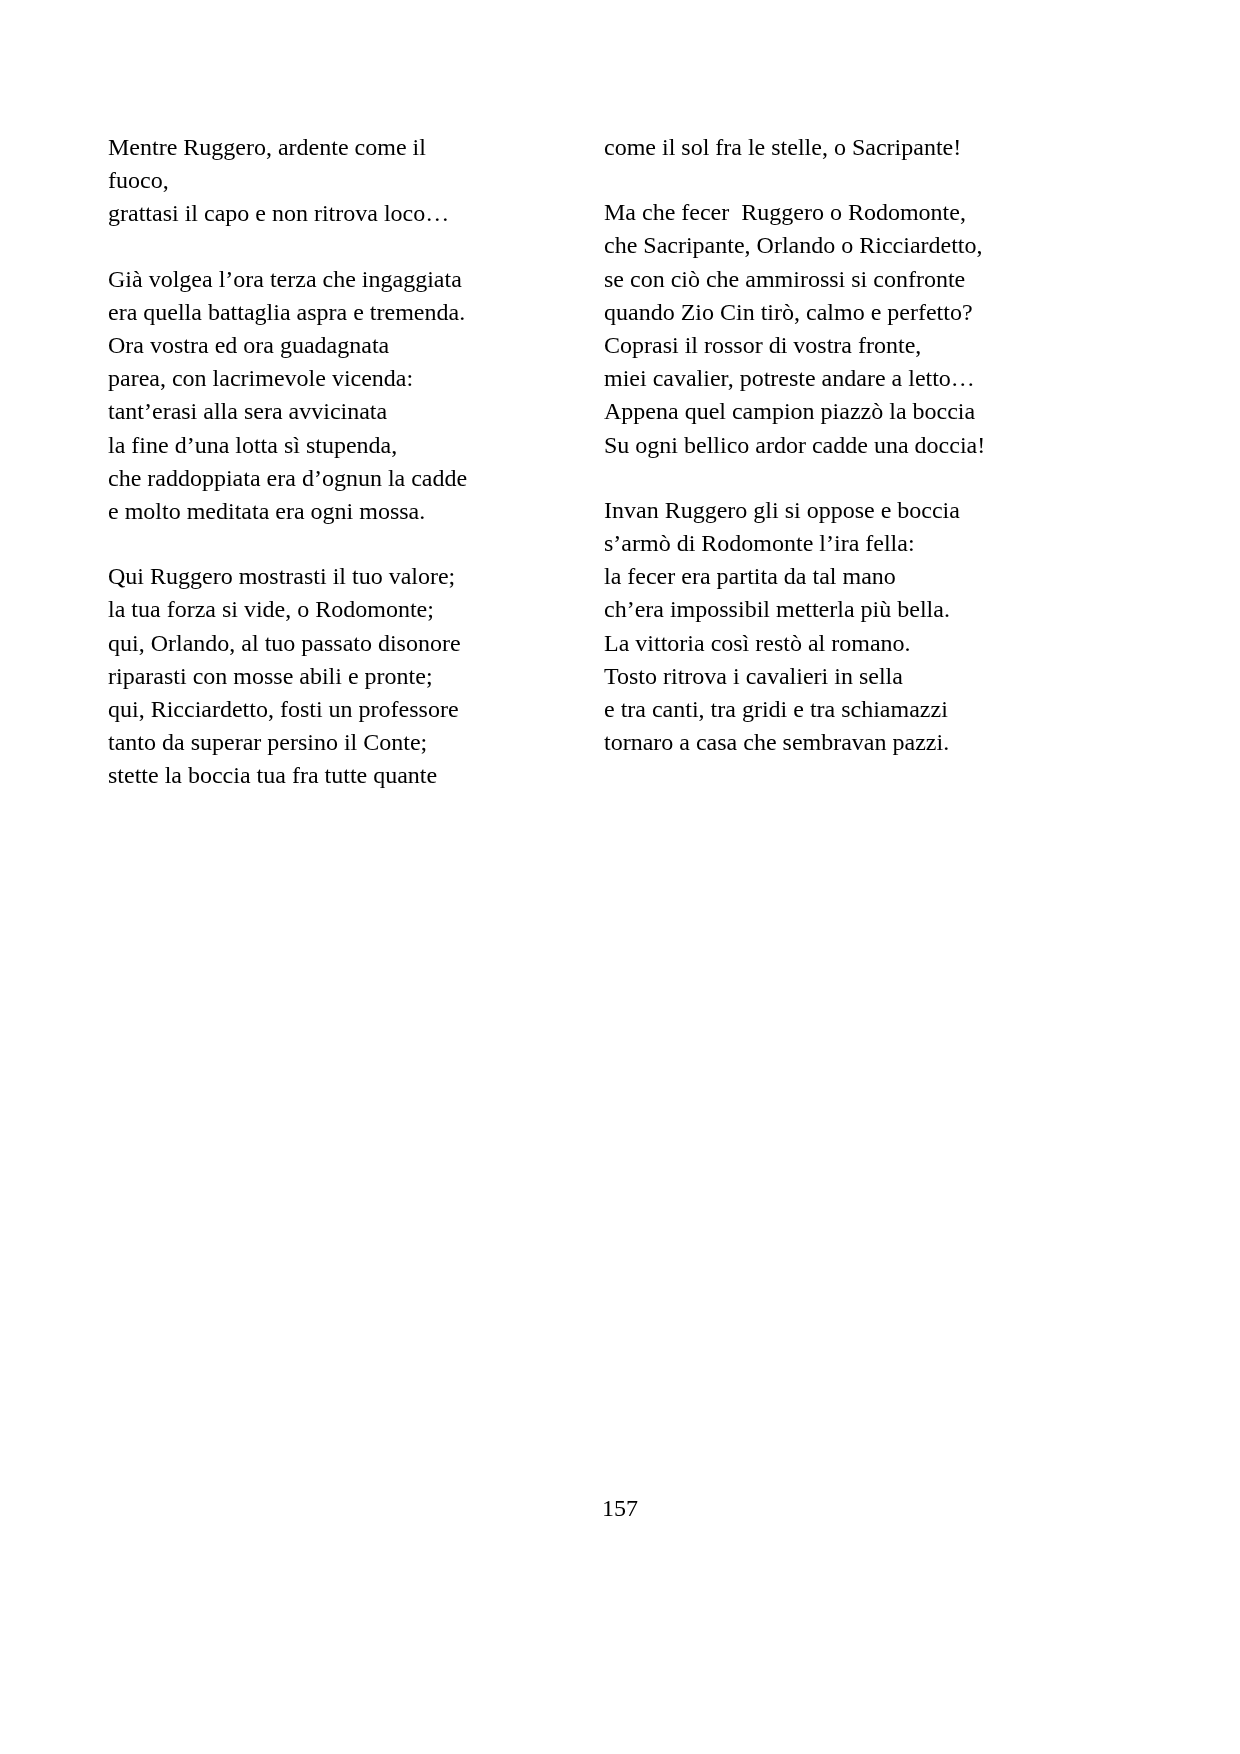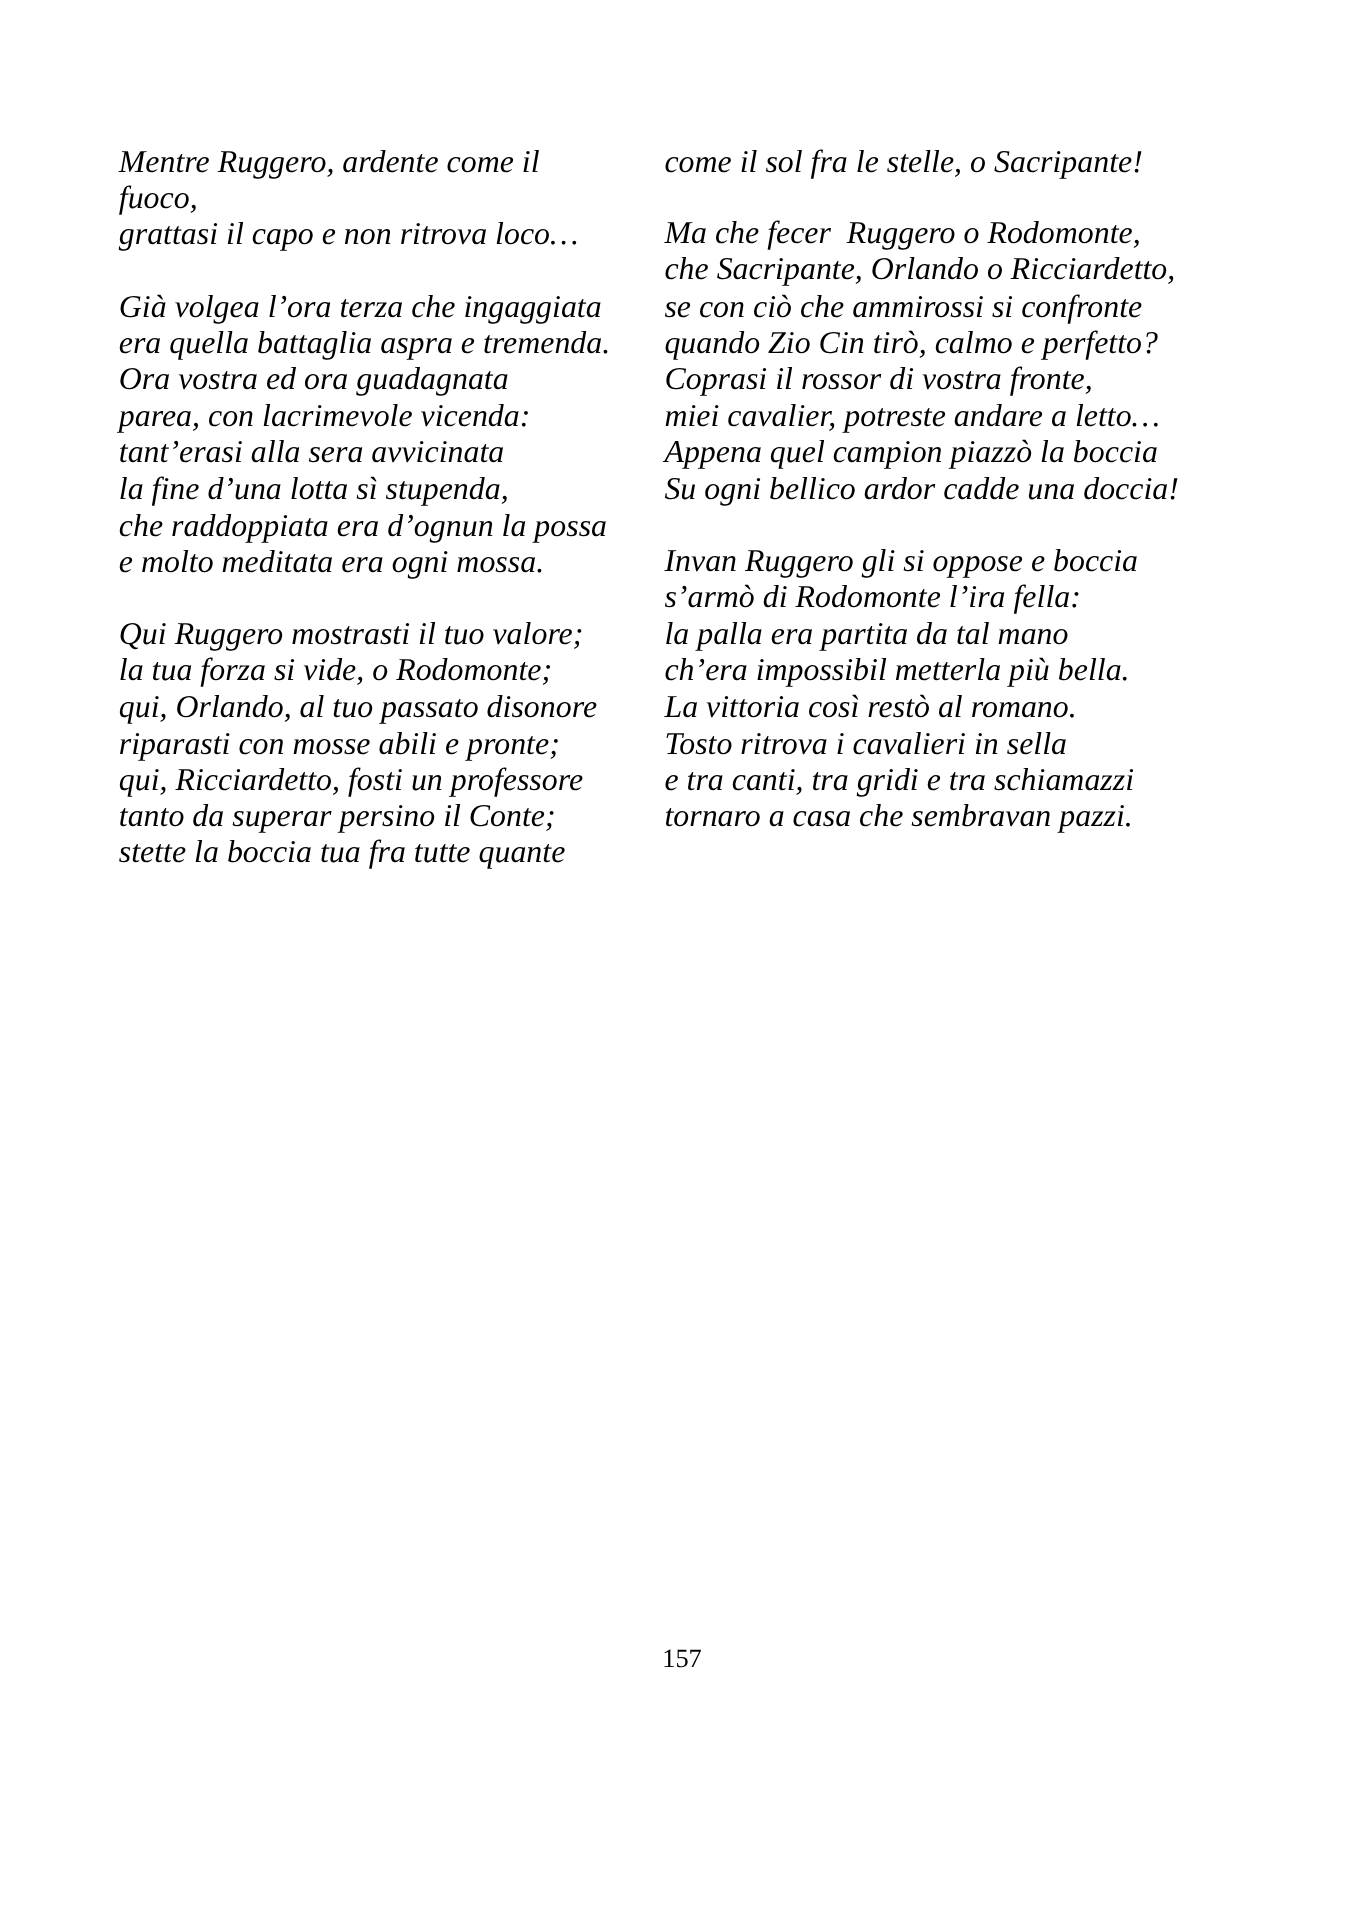--- a/index.html
+++ b/index.html
@@ -36,26 +36,25 @@
     width: 544px;
     flex: 0 0 544px;
   }
   .stanza {
     margin: 0 0 32px 0;
   }
   .stanza:last-child {
     margin-bottom: 0;
   }
   .verse-line {
-    font-size: 29px;
+    font-size: 24px;
     line-height: 33.2px;
     white-space: pre-wrap;
     letter-spacing: 0px;
     word-spacing: 0px;
-    font-style: italic;
   }
   .page-number {
     position: absolute;
     left: 0;
     right: 0;
     top: 1491px;
     text-align: center;
     font-size: 24px;
     line-height: 34px;
     font-family: "Liberation Serif", "DejaVu Serif", serif;
@@ -76,21 +75,21 @@
         <div class="verse-line">grattasi il capo e non ritrova loco…</div>
       </div>
 
       <div class="stanza">
         <div class="verse-line">Già volgea l’ora terza che ingaggiata</div>
         <div class="verse-line">era quella battaglia aspra e tremenda.</div>
         <div class="verse-line">Ora vostra ed ora guadagnata</div>
         <div class="verse-line">parea, con lacrimevole vicenda:</div>
         <div class="verse-line">tant’erasi alla sera avvicinata</div>
         <div class="verse-line">la fine d’una lotta sì stupenda,</div>
-        <div class="verse-line">che raddoppiata era d’ognun la possa</div>
+        <div class="verse-line">che raddoppiata era d’ognun la cadde</div>
         <div class="verse-line">e molto meditata era ogni mossa.</div>
       </div>
 
       <div class="stanza">
         <div class="verse-line">Qui Ruggero mostrasti il tuo valore;</div>
         <div class="verse-line">la tua forza si vide, o Rodomonte;</div>
         <div class="verse-line">qui, Orlando, al tuo passato disonore</div>
         <div class="verse-line">riparasti con mosse abili e pronte;</div>
         <div class="verse-line">qui, Ricciardetto, fosti un professore</div>
         <div class="verse-line">tanto da superar persino il Conte;</div>
@@ -112,21 +111,21 @@
         <div class="verse-line">quando Zio Cin tirò, calmo e perfetto?</div>
         <div class="verse-line">Coprasi il rossor di vostra fronte,</div>
         <div class="verse-line">miei cavalier, potreste andare a letto…</div>
         <div class="verse-line">Appena quel campion piazzò la boccia</div>
         <div class="verse-line">Su ogni bellico ardor cadde una doccia!</div>
       </div>
 
       <div class="stanza">
         <div class="verse-line">Invan Ruggero gli si oppose e boccia</div>
         <div class="verse-line">s’armò di Rodomonte l’ira fella:</div>
-        <div class="verse-line">la palla era partita da tal mano</div>
+        <div class="verse-line">la fecer era partita da tal mano</div>
         <div class="verse-line">ch’era impossibil metterla più bella.</div>
         <div class="verse-line">La vittoria così restò al romano.</div>
         <div class="verse-line">Tosto ritrova i cavalieri in sella</div>
         <div class="verse-line">e tra canti, tra gridi e tra schiamazzi</div>
         <div class="verse-line">tornaro a casa che sembravan pazzi.</div>
       </div>
 
     </div>
 
   </div>

